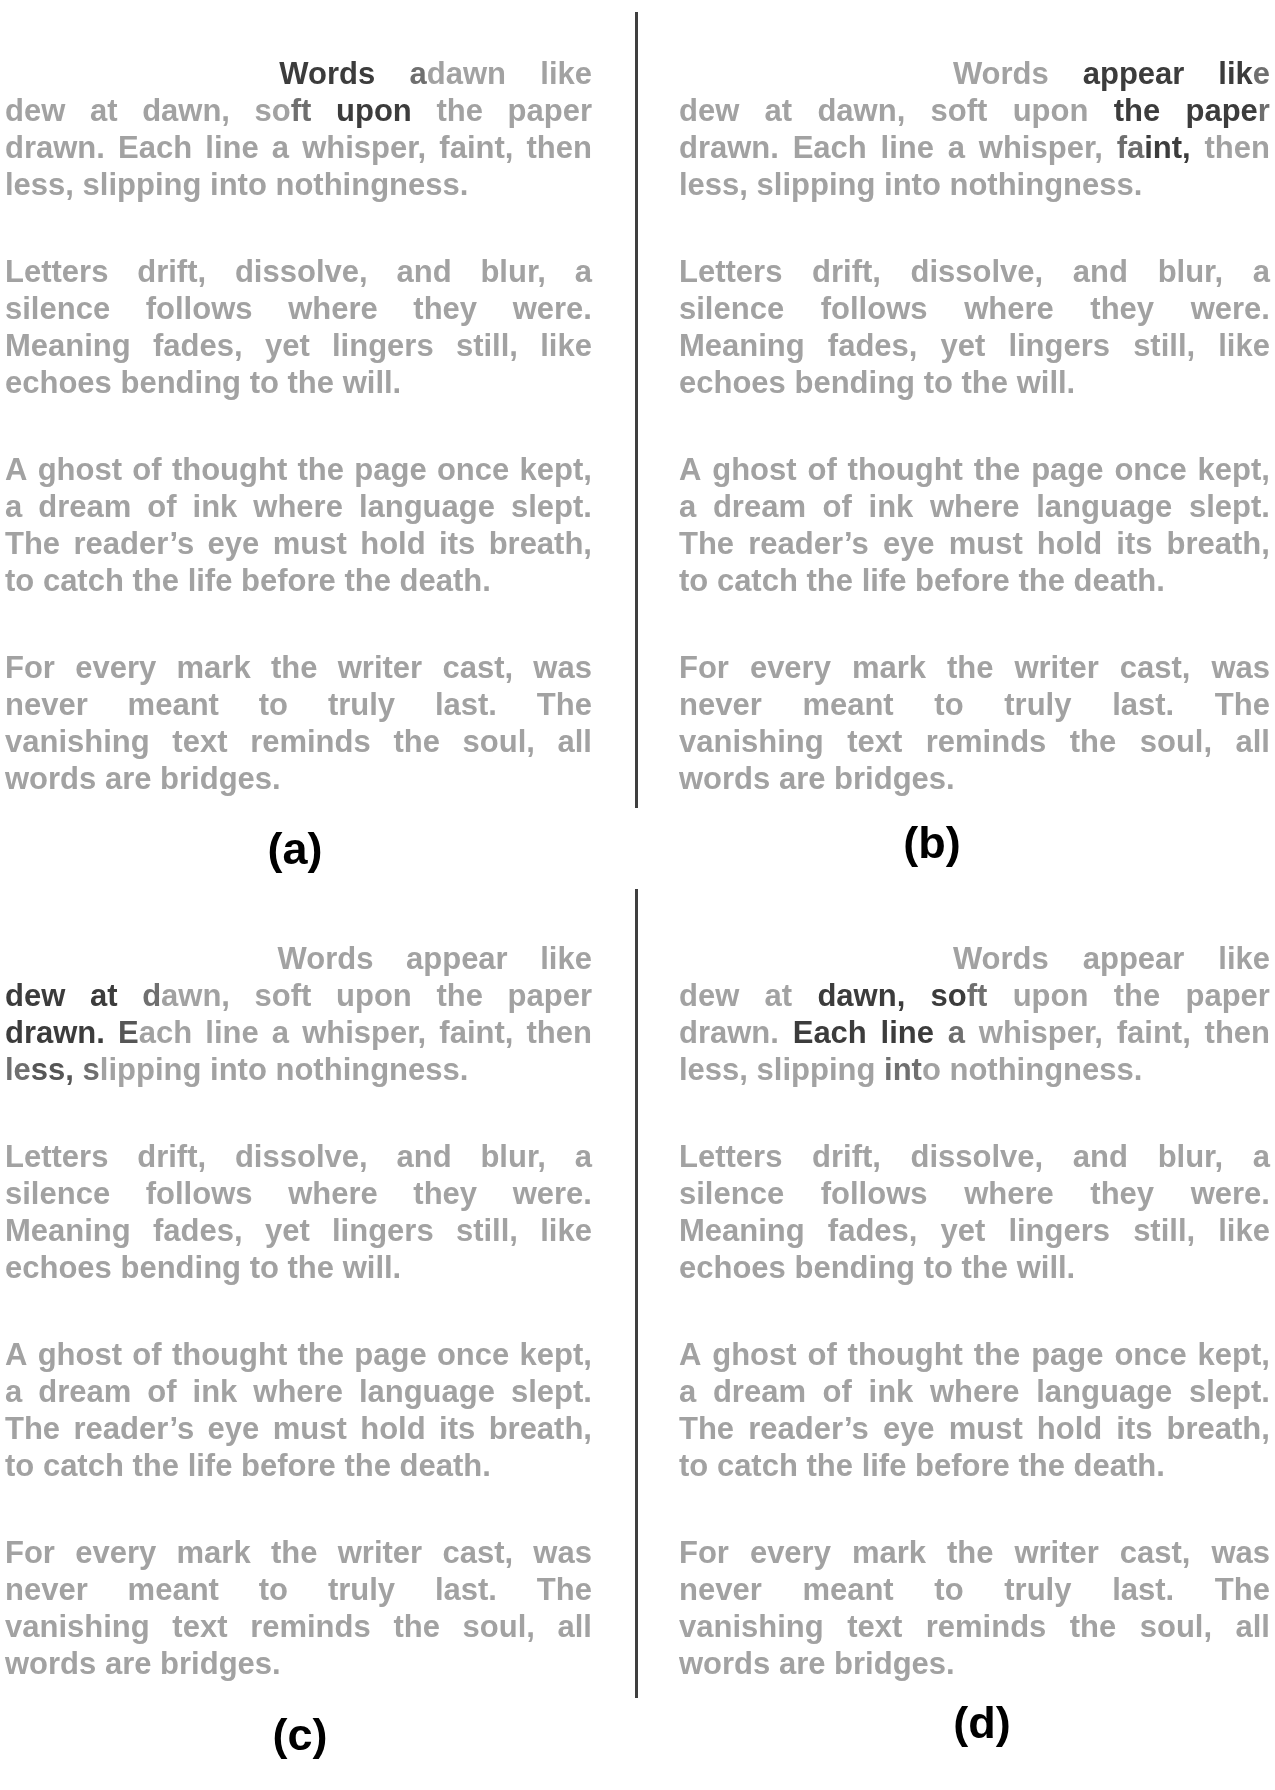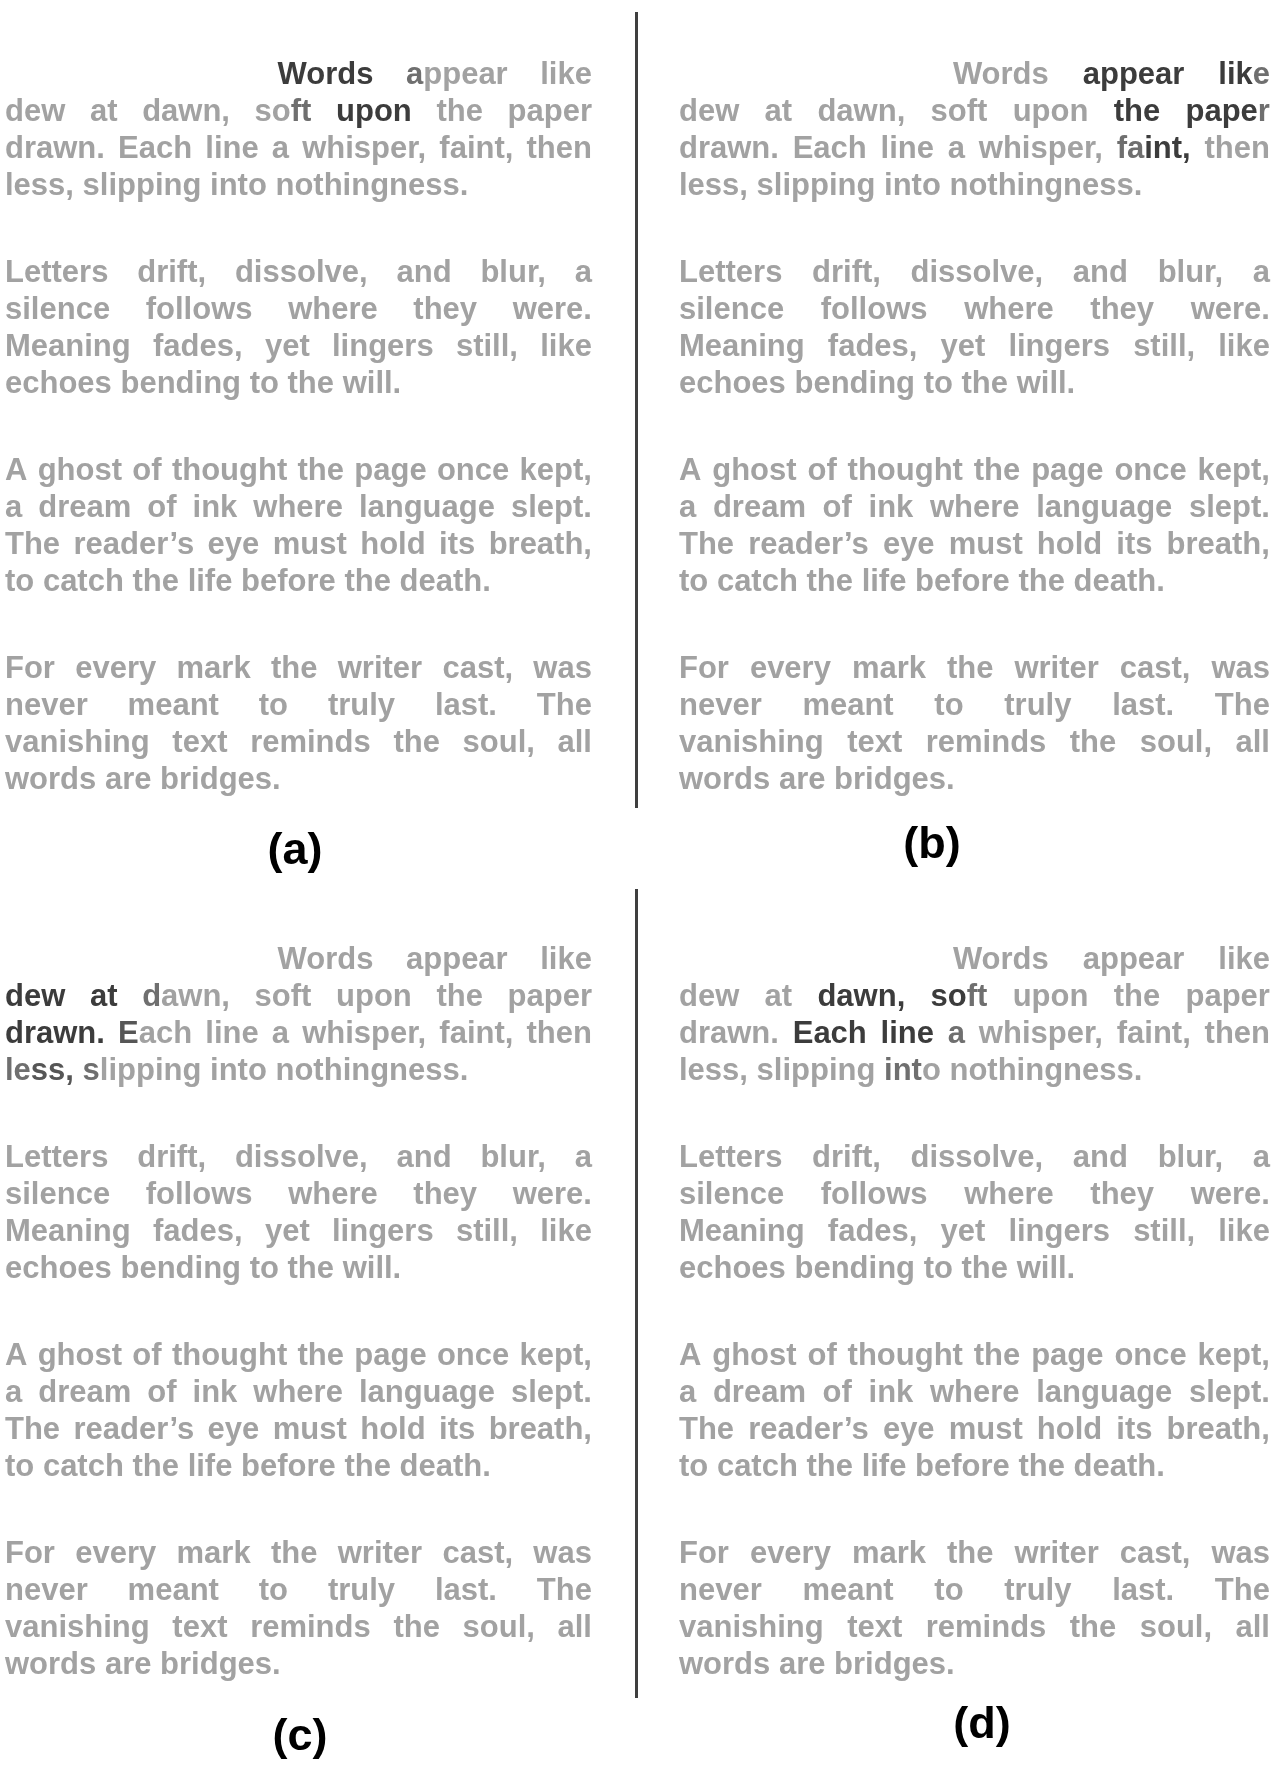--- a/index.html
+++ b/index.html
@@ -47,21 +47,21 @@
 
 <div class="fig">
   <div class="divider top" style="background: rgb(63, 63, 63);"></div>
   <div class="divider bottom" style="background: rgb(63, 63, 63);"></div>
 
   <section class="panel panel-a">
       <div class="stanza">
         <div class="line just">
           <span class="spacer"></span>
           <span class="w"><span style="color: rgb(60, 60, 60);">Words</span></span>
-          <span class="w"><span style="color: rgb(111, 111, 111);">a</span><span style="color: rgb(162, 162, 162);">ppear</span></span>
+          <span class="w"><span style="color: rgb(111, 111, 111);">a</span><span style="color: rgb(162, 162, 162);">dawn</span></span>
           <span class="w"><span style="color: rgb(162, 162, 162);">like</span></span>
         </div>
         <div class="line just">
           <span class="w"><span style="color: rgb(162, 162, 162);">dew</span></span>
           <span class="w"><span style="color: rgb(162, 162, 162);">at</span></span>
           <span class="w"><span style="color: rgb(162, 162, 162);">dawn,</span></span>
           <span class="w"><span style="color: rgb(162, 162, 162);">so</span><span style="color: rgb(111, 111, 111);">ft</span></span>
           <span class="w"><span style="color: rgb(60, 60, 60);">upon</span></span>
           <span class="w"><span style="color: rgb(162, 162, 162);">the</span></span>
           <span class="w"><span style="color: rgb(162, 162, 162);">paper</span></span>

